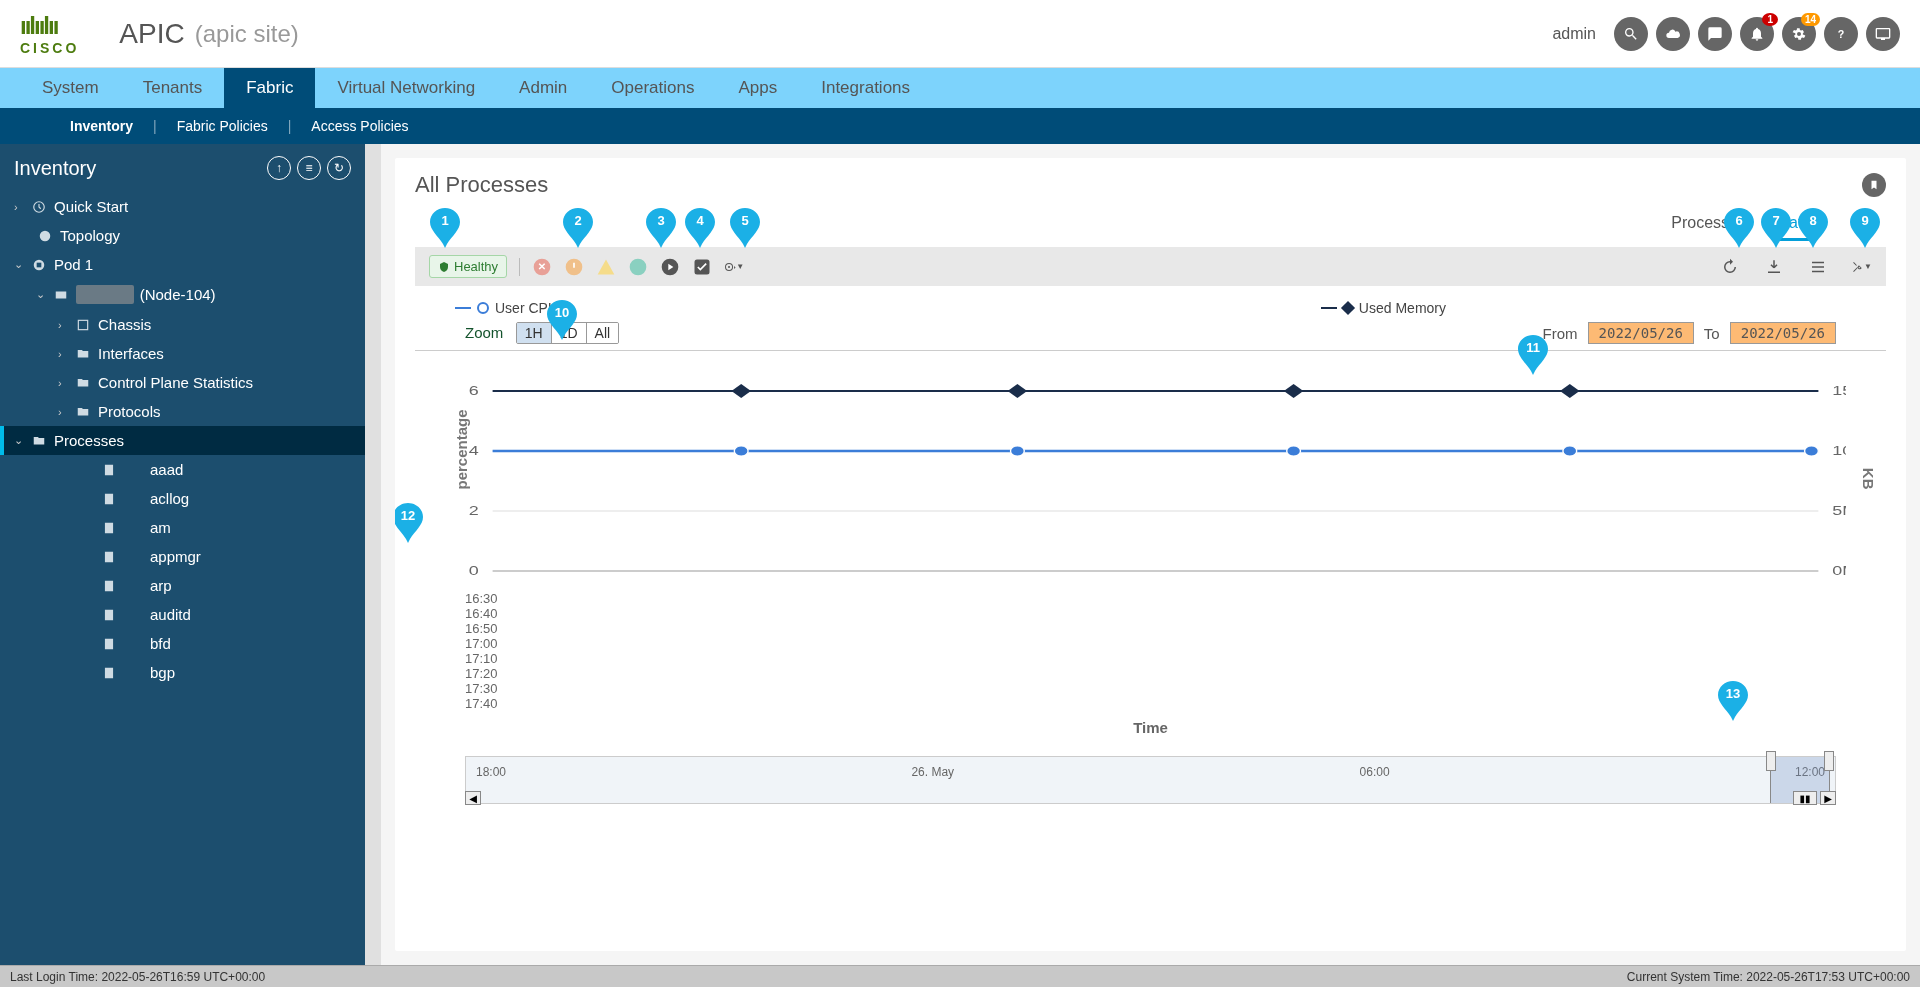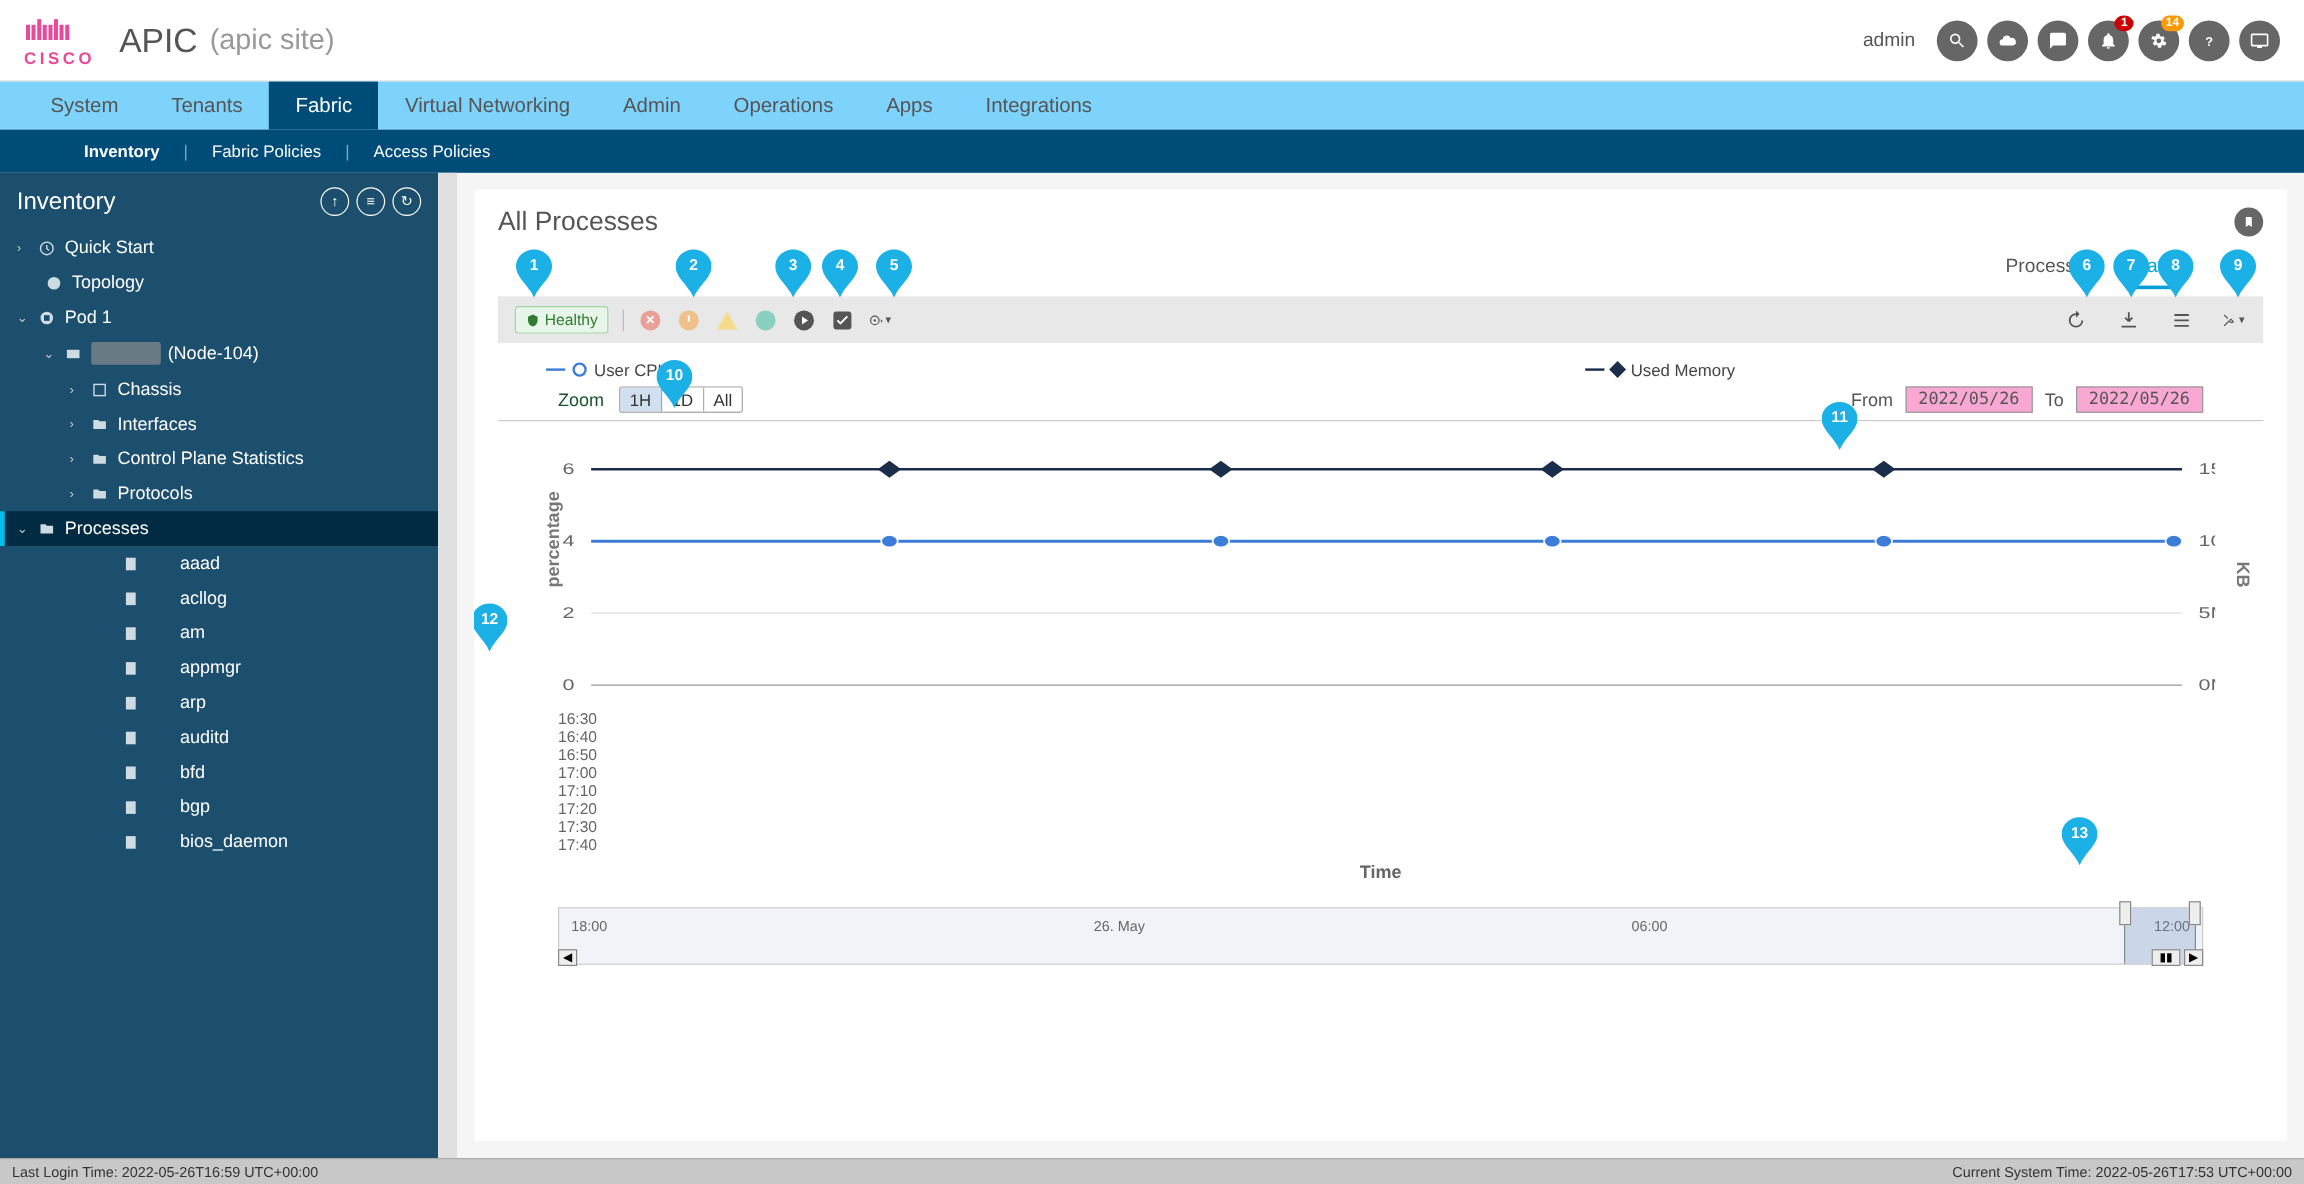--- a/index.html
+++ b/index.html
@@ -1,20 +1,20 @@
 <!DOCTYPE html>
 <html><head>
 <meta charset="utf-8">
 <style>
 * { margin: 0; padding: 0; box-sizing: border-box; font-family: Arial, Helvetica, sans-serif; }
 body { background: #f5f5f5; overflow: hidden; }
 
 
 .top-header { display: flex; align-items: center; height: 68px; background: #fff; border-bottom: 1px solid #ddd; padding: 0 20px; }
-.cisco-logo { color: #ec4899; font-weight: bold; }
+.cisco-logo { color: #4d7c0f; font-weight: bold; margin-right: 20px; }
 .cisco-logo .bars { font-size: 24px; letter-spacing: -2px; }
 .cisco-logo .text { font-size: 14px; letter-spacing: 3px; }
 .apic-title { font-size: 28px; color: #555; margin-left: 20px; font-weight: 300; }
 .apic-site { font-size: 24px; color: #999; margin-left: 10px; }
 .header-right { margin-left: auto; display: flex; align-items: center; gap: 8px; }
 .header-user { color: #555; font-size: 16px; margin-right: 10px; }
 .header-btn { width: 34px; height: 34px; border-radius: 50%; background: #666; display: flex; align-items: center; justify-content: center; color: #fff; position: relative; cursor: pointer; }
 .header-btn svg { width: 16px; height: 16px; fill: #fff; }
 .badge-red { position: absolute; top: -4px; right: -4px; background: #cc0000; color: #fff; border-radius: 50%; font-size: 10px; padding: 1px 5px; font-weight: bold; }
 .badge-orange { position: absolute; top: -4px; right: -4px; background: #ff9900; color: #fff; border-radius: 8px; font-size: 10px; padding: 1px 4px; font-weight: bold; }
@@ -79,21 +79,21 @@
 .legend-right { margin-left: auto; margin-right: 420px; }
 .marker-circle { width: 12px; height: 12px; border: 2px solid #3b7dd8; border-radius: 50%; background: #fff; }
 .marker-diamond { width: 10px; height: 10px; background: #1a2d4a; transform: rotate(45deg); }
 .zoom-row { display: flex; align-items: center; margin-top: 6px; padding: 0 50px; justify-content: space-between; border-bottom: 1px solid #ccc; padding-bottom: 6px; }
 .zoom-label { color: #14532d; font-size: 15px; }
 .zoom-btns { display: inline-flex; border: 1px solid #999; border-radius: 2px; overflow: hidden; margin-left: 8px; }
 .zoom-btn { padding: 2px 8px; font-size: 14px; color: #333; cursor: pointer; border-right: 1px solid #999; background: #fff; }
 .zoom-btn:last-child { border-right: none; }
 .zoom-btn.active { background: #d0e0f0; }
 .date-range { display: flex; align-items: center; gap: 10px; font-size: 15px; color: #555; }
-.date-box { border: 1px solid #999; padding: 2px 10px; background: #f9a8d4; font-family: monospace; font-size: 14px; }
+.date-box { border: 1px solid #999; padding: 2px 10px; background: #fdba74; font-family: monospace; font-size: 14px; }
 
 
 .chart-wrap { position: relative; height: 200px; margin: 30px 40px 10px 50px; }
 .y-label-left { position: absolute; left: -44px; top: 50%; transform: rotate(-90deg) translateX(50%); color: #777; font-size: 15px; font-weight: bold; transform-origin: center; }
 .y-label-right { position: absolute; right: -34px; top: 50%; transform: rotate(90deg) translateX(-50%); color: #777; font-size: 15px; font-weight: bold; transform-origin: center; }
 .chart-svg { width: 100%; height: 100%; }
 .x-ticks { display: flex; justify-content: space-between; margin: 4px 50px 0 50px; font-size: 13px; color: #666; flex-direction: column; }
 .x-label { text-align: center; color: #666; font-size: 15px; font-weight: bold; margin-top: 8px; }
 
 
@@ -341,28 +341,20 @@
           <span>bfd</span>
         </div>
       <div class="tree-row tree-indent-4">
           <span class="tree-icon">
             <svg viewBox="0 0 24 24">
               <rect x="5" y="3" width="14" height="18" fill="#cfdbe3"></rect>
             </svg>
           </span>
           <span>bgp</span>
         </div>
-      <div class="tree-row tree-indent-4">
-          <span class="tree-icon">
-            <svg viewBox="0 0 24 24">
-              <rect x="5" y="3" width="14" height="18" fill="#cfdbe3"></rect>
-            </svg>
-          </span>
-          <span>bios_daemon</span>
-        </div>
     </div>
   </div>
   <div class="scrollbar-stub"></div>
 
   <div class="main-panel">
     <div class="panel-title-row">
       <div class="panel-title">All Processes</div>
       <div class="bookmark-icon">
           <svg viewBox="0 0 24 24">
             <path d="M6 2h12v20l-6-4-6 4z"></path>

